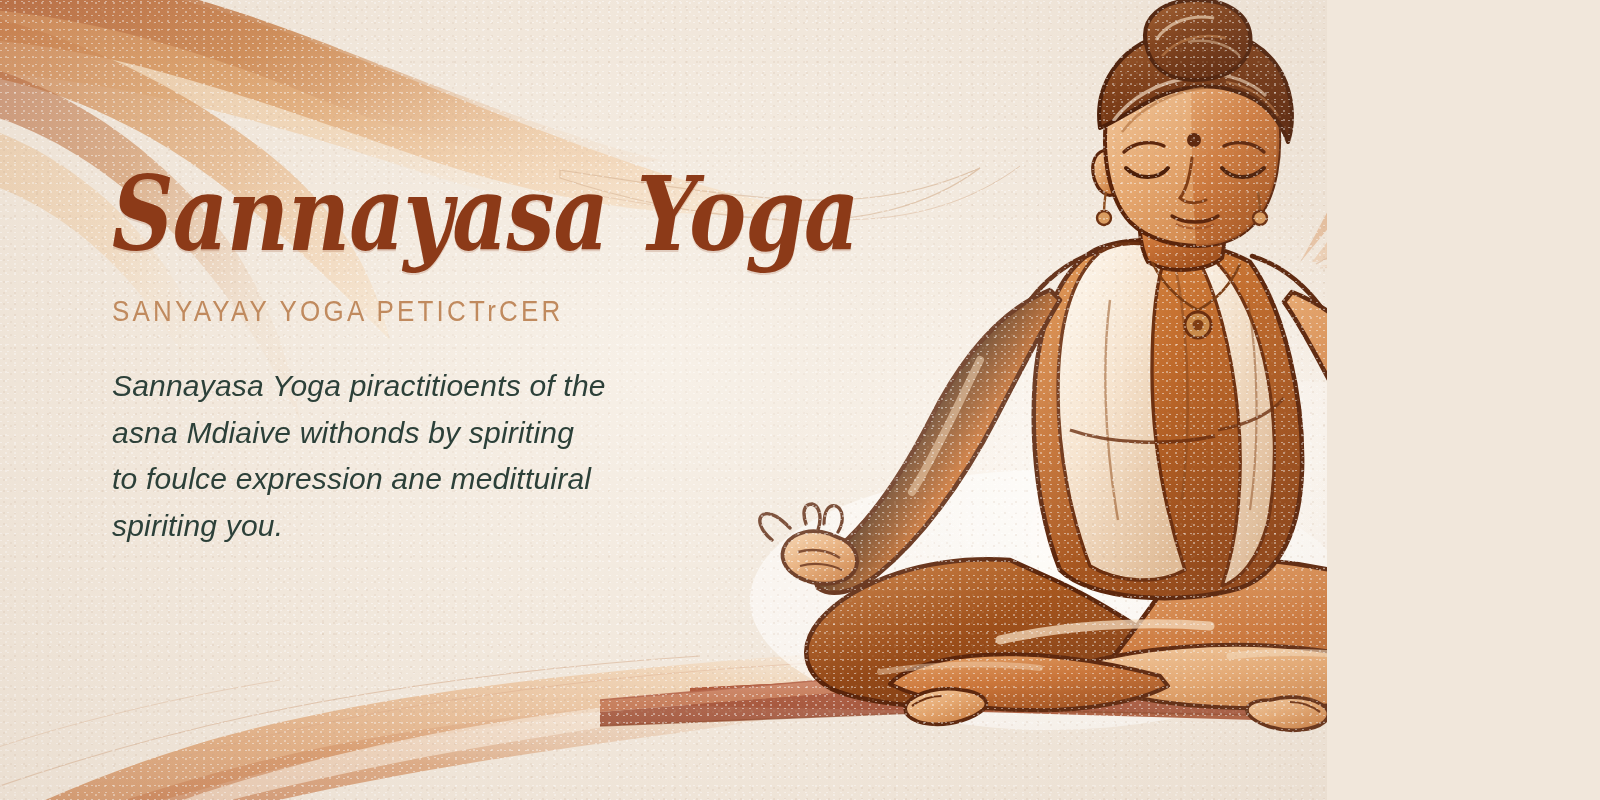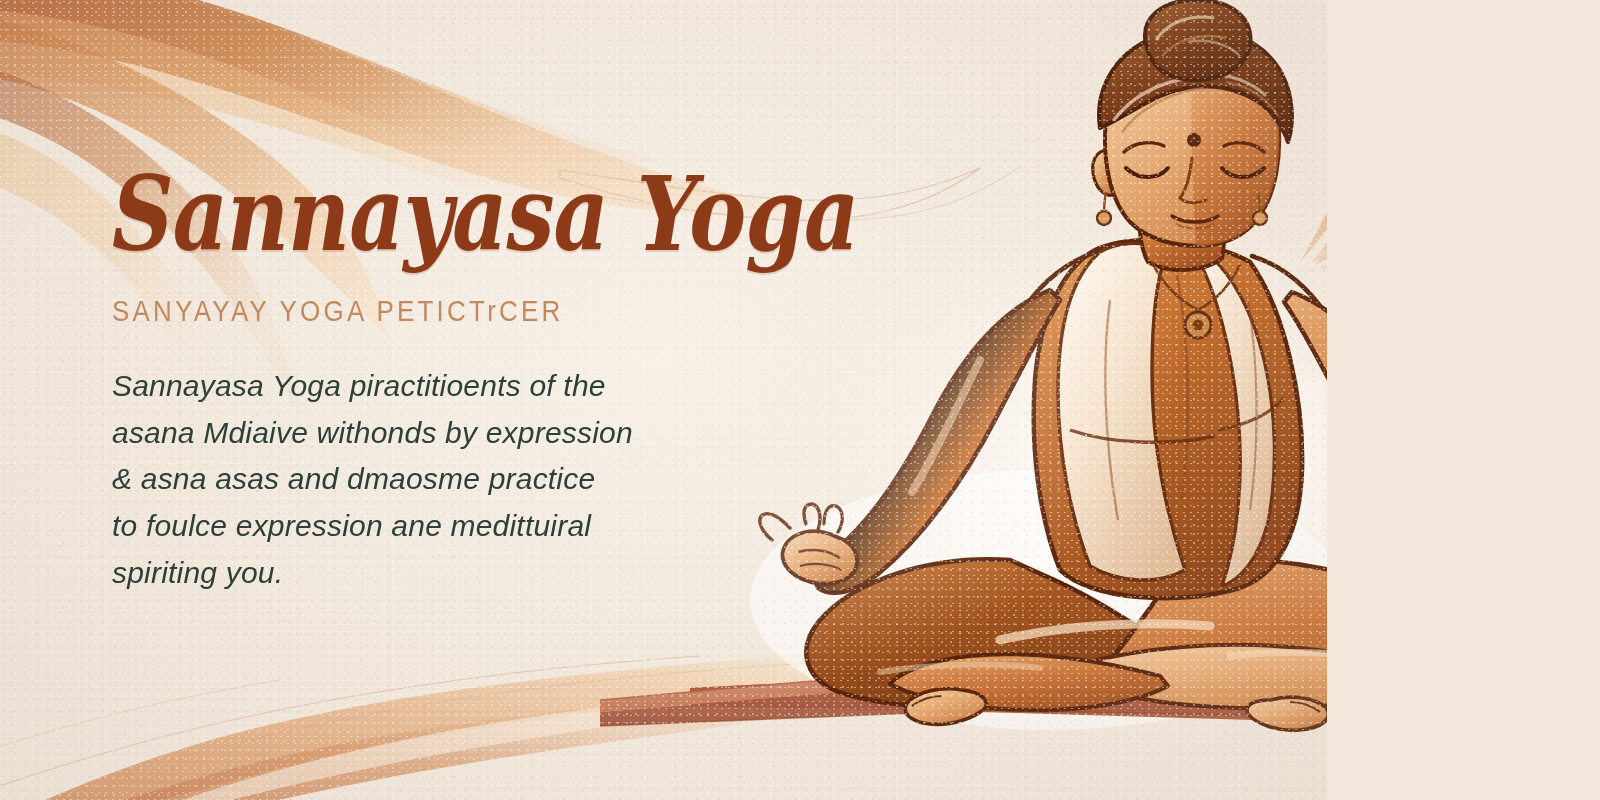--- a/index.html
+++ b/index.html
@@ -379,20 +379,19 @@
   </svg>
 
   <div class="texture"></div>
   <div class="vignette"></div>
 
   <div class="textblock">
     <div class="title">Sannayasa Yoga</div>
     <div class="subtitle">SANYAYAY YOGA PETICTrCER</div>
     <div class="body-copy">
       <div>Sannayasa Yoga piractitioents of the</div>
-      <div>asana Mdiaive withonds by expression</div>
-      <div>&amp; asna asas and dmaosme practice</div>
+      <div>asna Mdiaive withonds by spiriting</div>
       <div>to foulce expression ane medittuiral</div>
       <div>spiriting you.</div>
     </div>
   </div>
 
 </div>
 
 </body></html>

